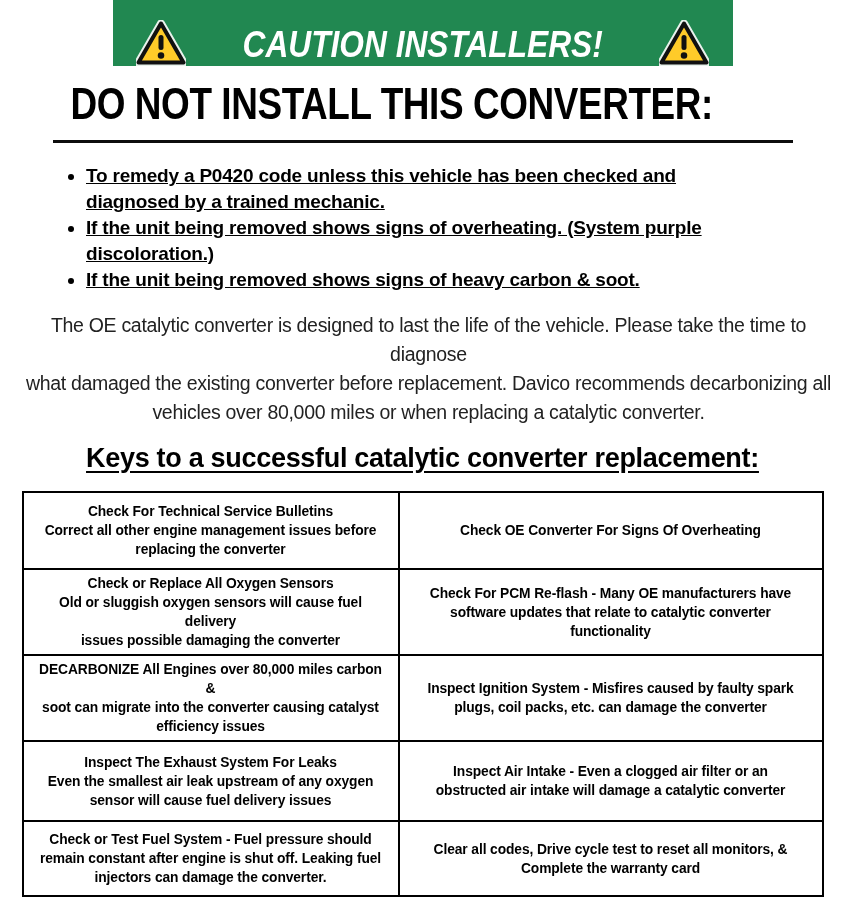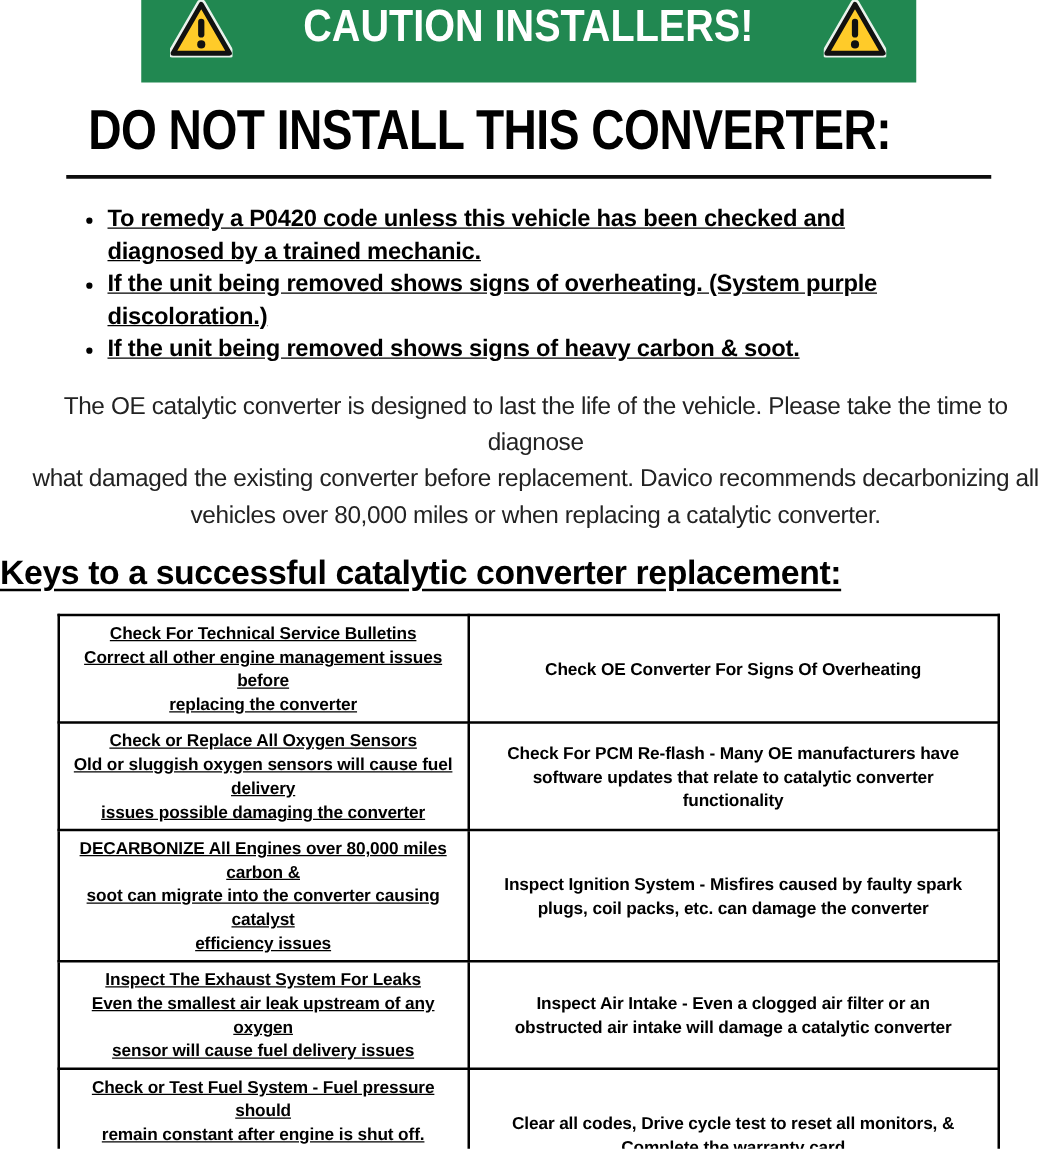--- a/index.html
+++ b/index.html
@@ -13,23 +13,24 @@
   }
   .page { width: 845px; height: 919px; background: #fff; }
 
   
   .banner {
     width: 620px;
     height: 66px;
     margin: 0 auto;
     background: #218851;
     display: flex;
-    align-items: flex-start;
+    align-items: flex-end;
     justify-content: center;
     gap: 32px;
+    font-style: italic;
   }
   .banner-text {
     color: #ffffff;
     font-weight: bold;
     font-size: 36px;
     letter-spacing: 0px;
     transform: scaleX(0.88);
     white-space: nowrap;
   }
   .warn-svg { width: 50px; height: 46px; display: block; }
@@ -82,21 +83,21 @@
     line-height: 29px;
     color: #222;
     white-space: pre-line;
     letter-spacing: -0.3px;
     margin-left: 12px;
   }
 
   
   .keys-heading {
     margin-top: 16px;
-    text-align: left;
+    text-align: center;
     font-size: 27px;
     font-weight: bold;
     text-decoration: underline;
     text-underline-offset: 4px;
     letter-spacing: -0.3px;
   }
 
   
   table.keys-table {
     width: 693px;
@@ -108,21 +109,21 @@
     border: 2px solid #000;
     text-align: center;
     vertical-align: middle;
     font-size: 13.8px;
     font-weight: bold;
     line-height: 19px;
     white-space: pre-line;
     padding: 4px 10px;
     letter-spacing: -0.1px;
   }
-  td.col-left  { width: 328px; text-decoration: underline; }
+  td.col-left  { width: 376px; }
   td.col-right { width: 424px; }
   tr.r1 { height: 77px; }
   tr.r2 { height: 80px; }
   tr.r3 { height: 79px; }
   tr.r4 { height: 80px; }
   tr.r5 { height: 67px; }
   tr.r6 { height: 75px; }
 </style>
 </head>
 <body>

